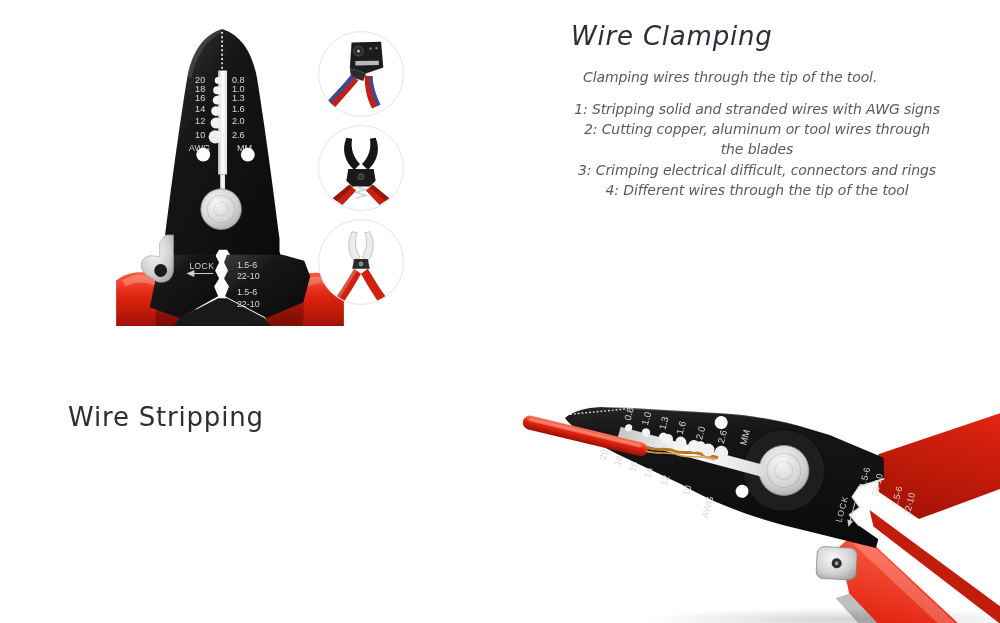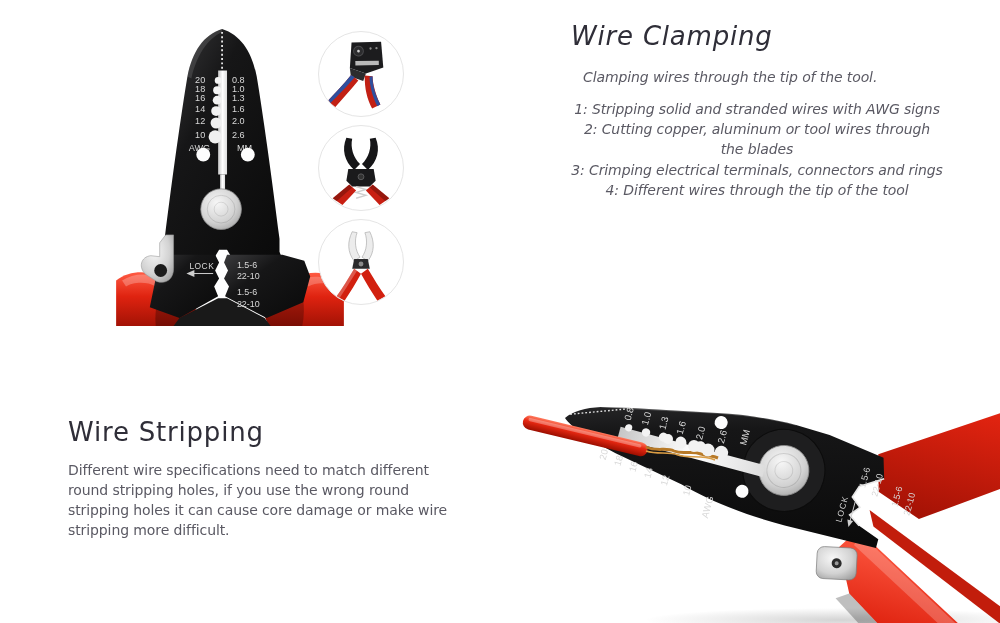--- a/index.html
+++ b/index.html
@@ -6,21 +6,21 @@
   .canvas{position:relative;width:1000px;height:623px;background:#fff;overflow:hidden;
           font-family:"DejaVu Sans",sans-serif;}
   .sec{position:absolute;}
   .sec-title{font-size:26px;font-weight:500;color:#2f2e38;letter-spacing:.8px;margin:0;line-height:1.25;}
   .body-txt,.feature{font-size:14px;color:#5a5963;line-height:1.45;letter-spacing:-.1px;}
   .sec-clamping{left:571px;top:20px;width:372px;font-style:italic;}
   .sec-clamping .intro{margin:14px 12px 0;}
   .sec-clamping .feat-head{margin:9px 0 0;}
   .features{margin-top:12px;text-align:center;}
   .feature{margin:0;}
-  .sec-stripping{left:68px;top:416px;width:402px;}
+  .sec-stripping{left:68px;top:401px;width:402px;}
   .sec-stripping .body-txt{margin:11px 0 0;}
   .fig{position:absolute;}
   .fig-vertical{left:75px;top:5px;width:230px;height:305px;}
   .fig-diagonal{left:480px;top:332px;width:520px;height:291px;}
   .thumb{position:absolute;left:318px;width:86px;height:86px;border:1px solid #e5e5e5;
          border-radius:50%;overflow:hidden;background:#fff;box-sizing:border-box;}
   .t1{top:31px}.t2{top:125px}.t3{top:219px}
   svg{display:block;width:100%;height:100%;}
   .mark{font-family:"Liberation Sans",sans-serif;fill:#d8d8d8;}
   .defs-holder{position:absolute;width:0;height:0;overflow:hidden;}
@@ -187,28 +187,27 @@
       <path d="M36,50 C30,60 24,70 18,78 L21,80 C27,71 34,60 39,52 Z" fill="rgba(255,255,255,0.25)"></path>
     </svg>
   </div>
 
   <section class="sec sec-clamping">
     <h2 class="sec-title">Wire Clamping</h2>
     <p class="body-txt intro">Clamping wires through the tip of the tool.</p>
     <div class="features">
       <div class="feature">1: Stripping solid and stranded wires with AWG signs</div>
       <div class="feature">2: Cutting copper, aluminum or tool wires through the blades</div>
-      <div class="feature">3: Crimping electrical terminals, connectors and rings</div>
+      <div class="feature">3: Crimping electrical difficult, connectors and rings</div>
       <div class="feature">4: Different wires through the tip of the tool</div>
     </div>
   </section>
 
   <section class="sec sec-stripping">
     <h2 class="sec-title">Wire Stripping</h2>
-    <p class="body-txt">Different wire specifications need to match different round stripping holes, if you use the wrong round stripping holes it can cause core damage or make wire stripping more difficult.</p>
   </section>
 
   <figure class="fig fig-diagonal">
     <svg viewBox="0 0 520 291">
       <ellipse cx="320" cy="272" rx="195" ry="12" fill="url(#gShadow)"></ellipse>
       <g transform="translate(45,70) rotate(15)">
 
         <g>
           <path d="M312,-46 L540,-198 C556,-209 574,-205 582,-190 L600,-158 L368,6 L322,-10 Z" fill="url(#gRed)"></path>
           <ellipse cx="495" cy="-162" rx="88" ry="24" transform="rotate(-34 495 -162)" fill="#171717"></ellipse>

